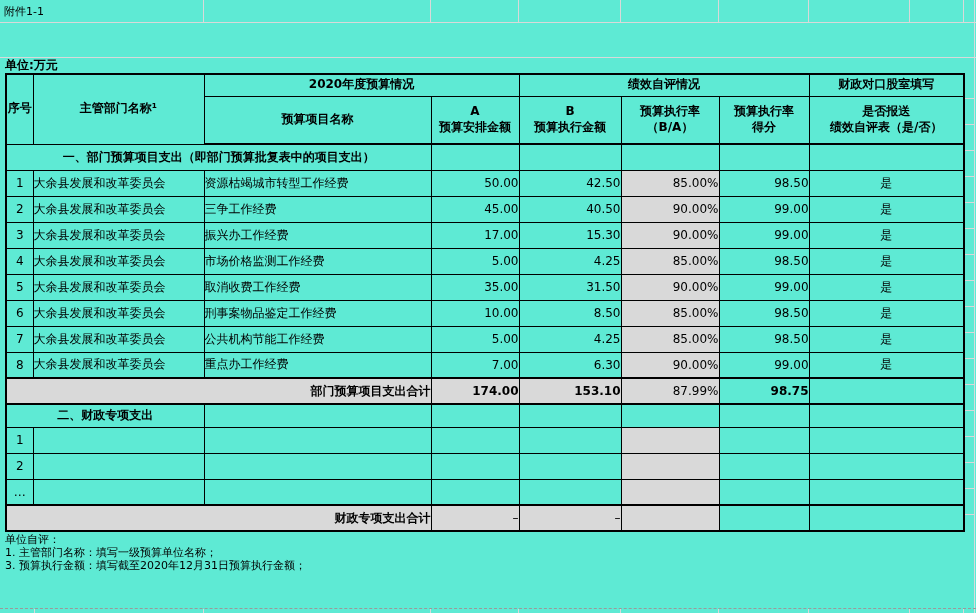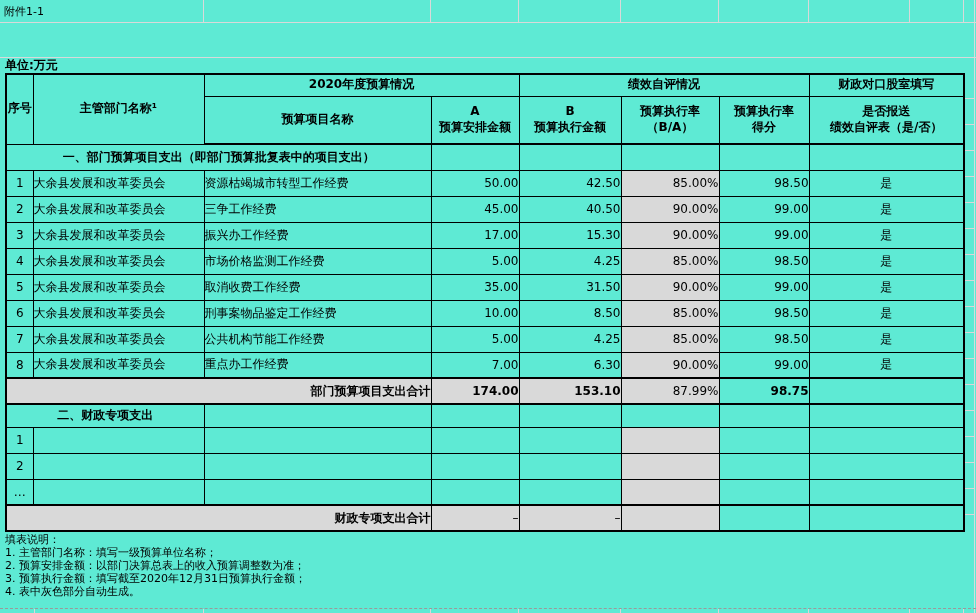--- a/index.html
+++ b/index.html
@@ -263,20 +263,18 @@
       <td class="r dash gray">–</td>
       <td class="r dash gray">–</td>
       <td class="gray"></td>
       <td></td>
       <td></td>
     </tr>
   </tbody>
     </table>
 
   <div class="notes">
-    <div>填表说明：</div>
+    <div>单位自评：</div>
     <div>1. 主管部门名称：填写一级预算单位名称；</div>
-    <div>2. 预算安排金额：以部门决算总表上的收入预算调整数为准；</div>
     <div>3. 预算执行金额：填写截至2020年12月31日预算执行金额；</div>
-    <div>4. 表中灰色部分自动生成。</div>
   </div>
 
 </div>
 
 </body></html>

